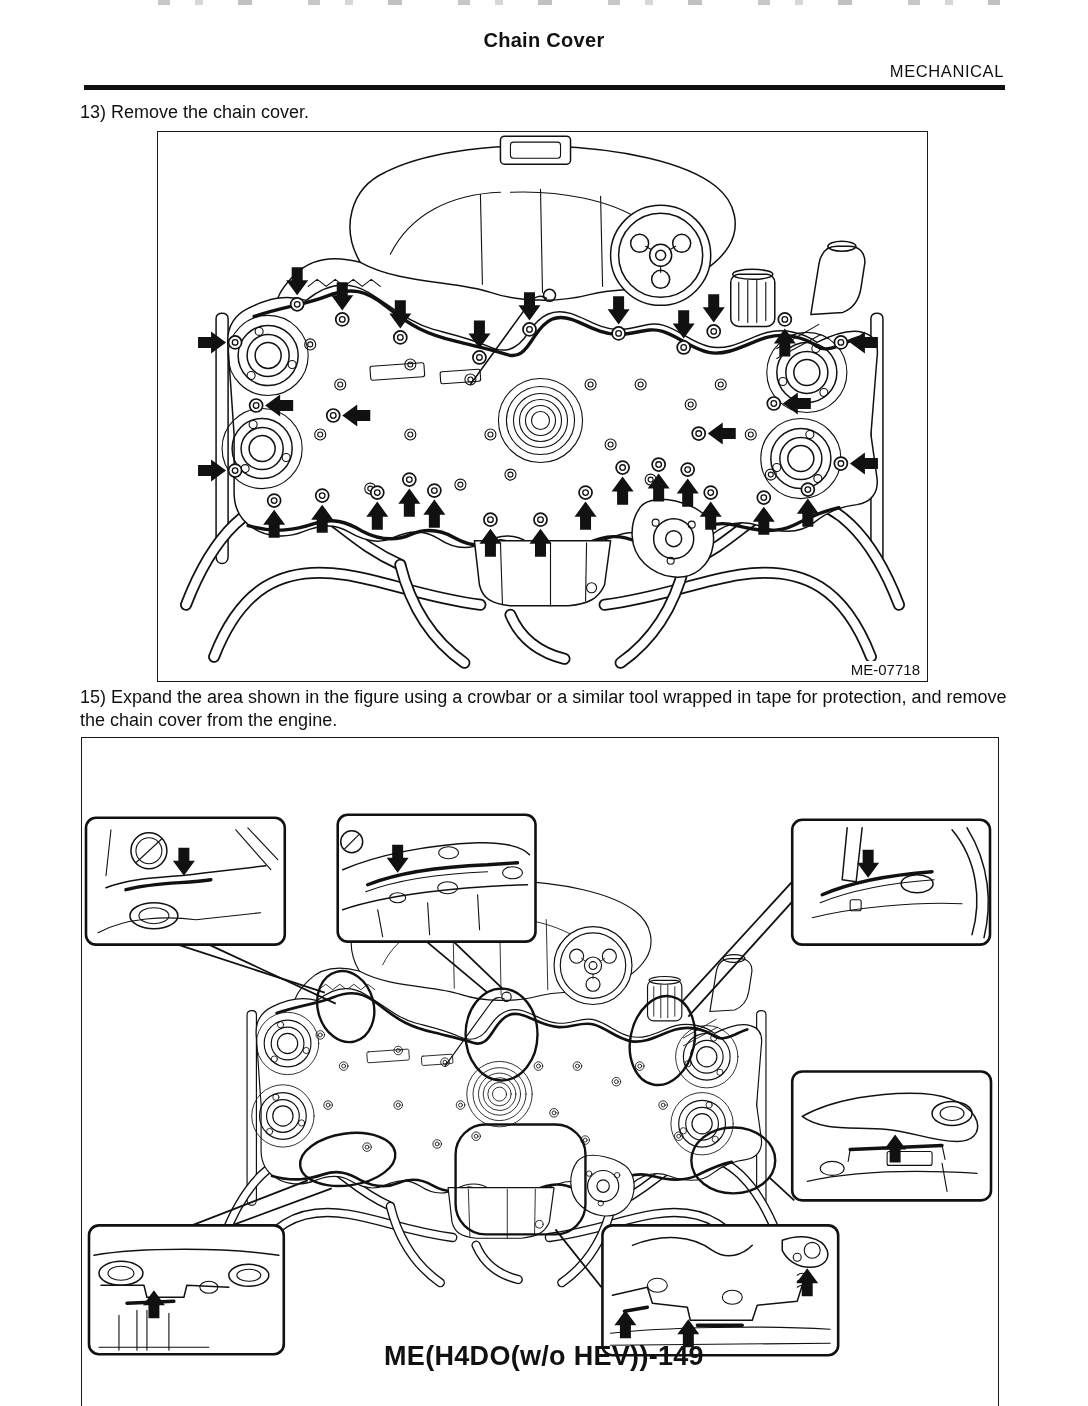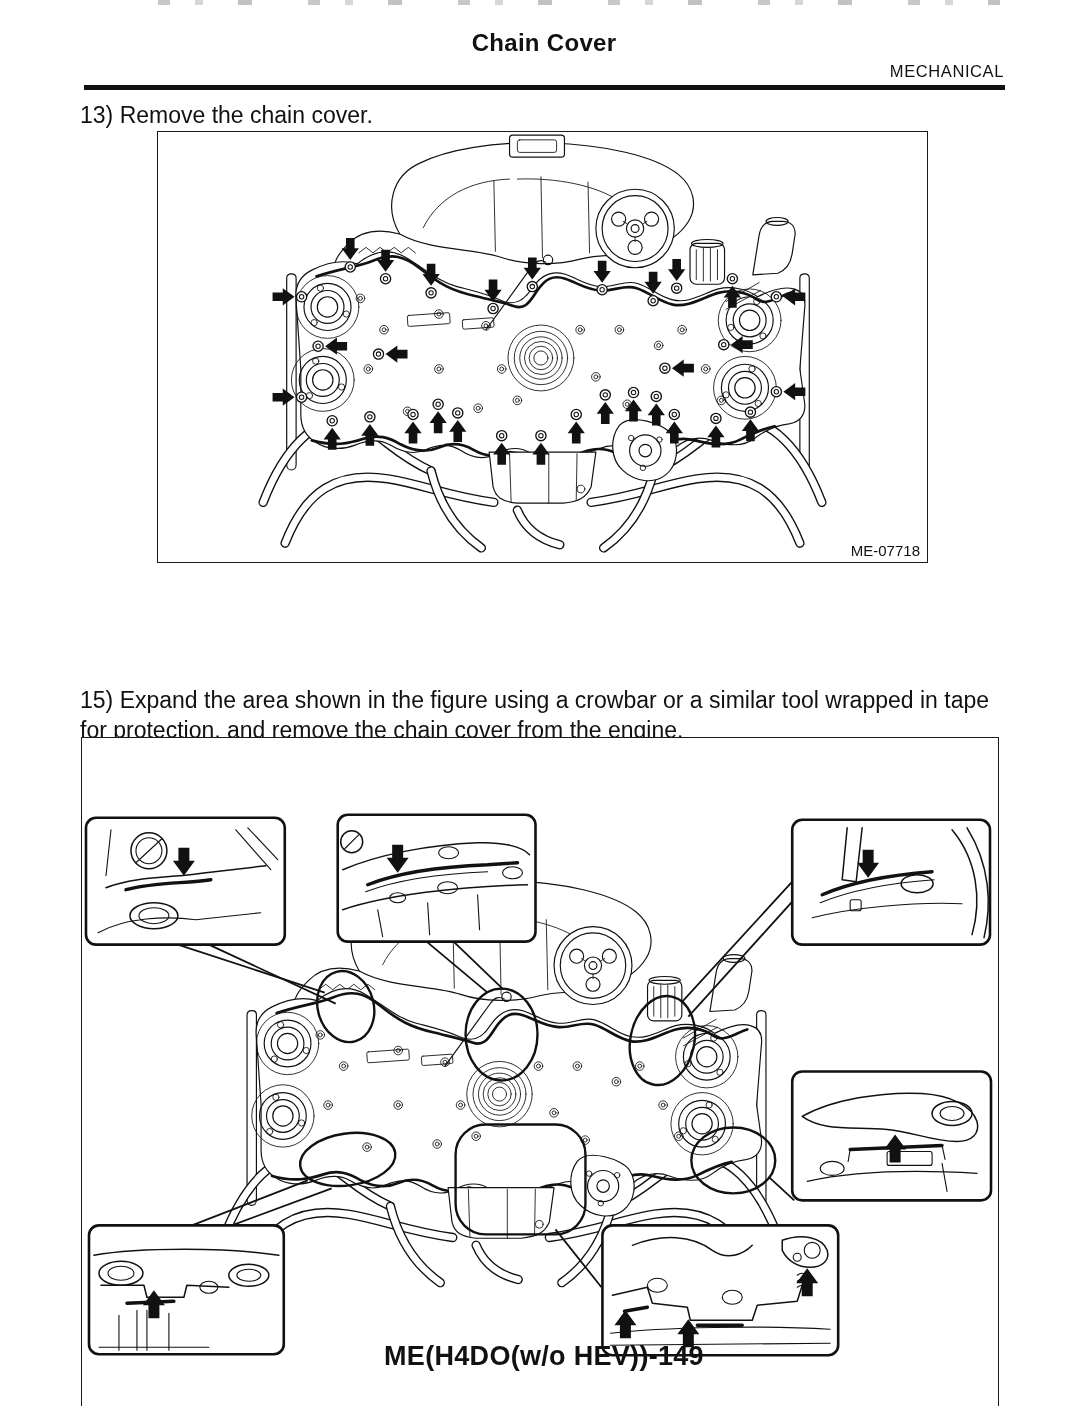--- a/index.html
+++ b/index.html
@@ -1,26 +1,26 @@
 <!DOCTYPE html>
 <html><head>
 <meta charset="utf-8">
 <style>
   html,body{margin:0;padding:0;background:#fff;}
   body{width:1088px;height:1406px;position:relative;font-family:"Liberation Sans","DejaVu Sans",sans-serif;color:#111;overflow:hidden;}
   .top-sliver{position:absolute;top:0;left:140px;width:860px;height:5px;opacity:.55;
     background:repeating-linear-gradient(90deg,transparent 0 18px,#9a9a9a 18px 30px,transparent 30px 55px,#b5b5b5 55px 63px,transparent 63px 98px,#8f8f8f 98px 112px,transparent 112px 150px);}
-  .page-title{position:absolute;top:29px;left:0;width:100%;text-align:center;font-size:24px;font-weight:bold;letter-spacing:.3px;}
+  .page-title{position:absolute;top:29px;left:0;width:100%;text-align:center;font-size:20px;font-weight:bold;letter-spacing:.3px;}
   .section-label{position:absolute;top:62px;right:84px;font-size:16.5px;letter-spacing:.6px;margin-left:38px;}
   .header-rule{position:absolute;top:85px;left:84px;width:921px;height:5px;background:#111;}
-  .step{position:absolute;left:80px;font-size:23px;line-height:1.3;}
+  .step{position:absolute;left:80px;font-size:18px;line-height:1.3;}
   .step-13{top:101px;width:950px;}
   .step-14{top:686px;width:940px;}
   .figure{position:absolute;background:#fff;border:1.6px solid #1a1a1a;box-sizing:border-box;}
-  .figure-1{left:157px;top:131px;width:771px;height:432px;}
+  .figure-1{left:157px;top:131px;width:771px;height:551px;}
   .figure-2{left:81px;top:737px;width:918px;height:694px;}
   .figure svg{display:block;width:100%;height:100%;}
   .fig-label{position:absolute;right:7px;bottom:3px;font-size:15px;color:#111;background:#fff;padding-left:4px;}
   .page-footer{position:absolute;top:1341px;left:0;width:100%;text-align:center;font-size:27px;font-weight:bold;letter-spacing:.3px;}
   
   .ln{fill:none;stroke:#111;stroke-width:1.5;stroke-linecap:round;stroke-linejoin:round;}
   .thin{fill:none;stroke:#111;stroke-width:1.1;stroke-linecap:round;}
   .f{fill:#fff;}
   .bold{fill:none;stroke:#111;stroke-width:3.4;stroke-linecap:round;stroke-linejoin:round;}
   .pipe-out{fill:none;stroke:#111;stroke-width:12;stroke-linecap:round;}

